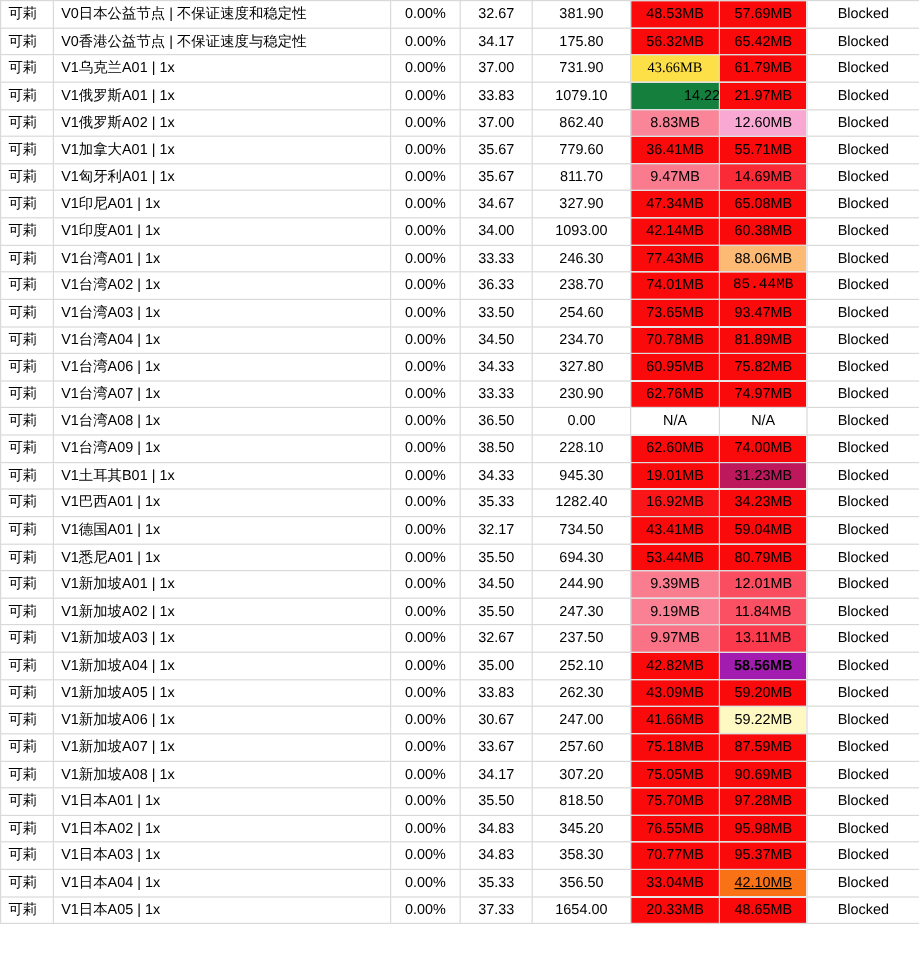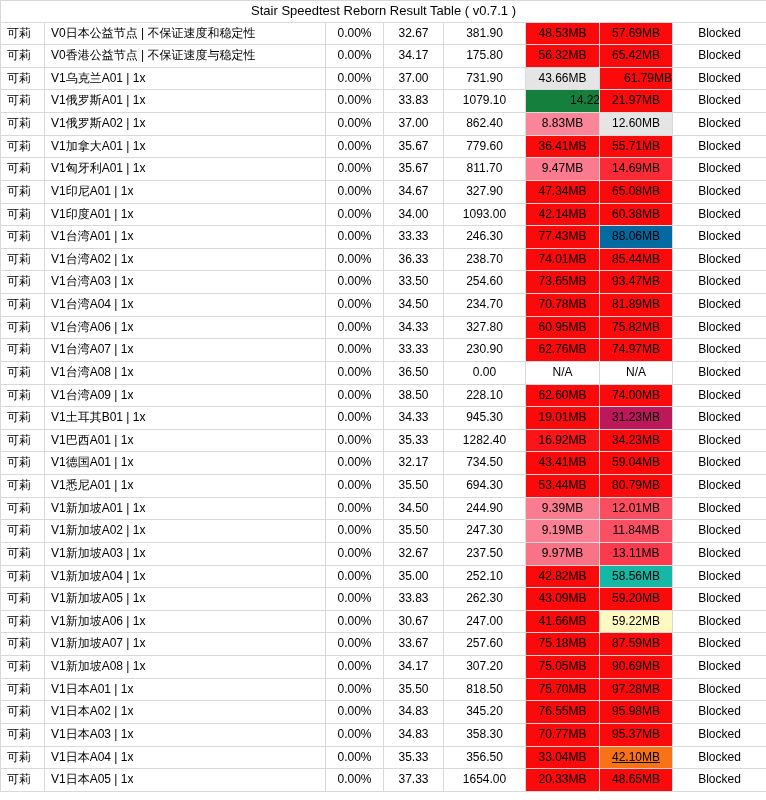--- a/index.html
+++ b/index.html
@@ -56,23 +56,20 @@
     <col class="c-group">
       <col class="c-remarks">
       <col class="c-loss">
       <col class="c-ping">
     <col class="c-gping">
       <col class="c-avg">
       <col class="c-max">
       <col class="c-nat">
   </colgroup>
   <thead>
-    <tr>
-      <th class="title-cell" colspan="8">Stair Speedtest Reborn Result Table ( v0.7.1 )</th>
-    </tr>
   </thead>
   <tbody id="table-body">
       <tr>
         <td class="cell-group">可莉</td>
         <td class="cell-remarks">V0日本公益节点 | 不保证速度和稳定性</td>
         <td class="cell-loss">0.00%</td>
         <td class="cell-ping">32.67</td>
         <td class="cell-google_ping">381.90</td>
         <td class="cell-avg_speed" style="background-color: rgb(250, 10, 10);">48.53MB</td>
         <td class="cell-max_speed" style="background-color: rgb(250, 10, 10);">57.69MB</td>
@@ -87,42 +84,42 @@
         <td class="cell-avg_speed" style="background-color: rgb(250, 10, 10);">56.32MB</td>
         <td class="cell-max_speed" style="background-color: rgb(250, 10, 10);">65.42MB</td>
         <td class="cell-udp_nat_type">Blocked</td>
       </tr>
       <tr>
         <td class="cell-group">可莉</td>
         <td class="cell-remarks">V1乌克兰A01 | 1x</td>
         <td class="cell-loss">0.00%</td>
         <td class="cell-ping">37.00</td>
         <td class="cell-google_ping">731.90</td>
-        <td class="cell-avg_speed" style="background-color: #e5e5e5;">43.66MB</td>
-        <td class="cell-max_speed" style="background-color: rgb(250, 10, 10); text-align: right;">61.79MB</td>
+        <td class="cell-avg_speed" style="background-color: #fde047; font-family: Liberation Serif, serif;">43.66MB</td>
+        <td class="cell-max_speed" style="background-color: rgb(250, 10, 10);">61.79MB</td>
         <td class="cell-udp_nat_type">Blocked</td>
       </tr>
       <tr>
         <td class="cell-group">可莉</td>
         <td class="cell-remarks">V1俄罗斯A01 | 1x</td>
         <td class="cell-loss">0.00%</td>
         <td class="cell-ping">33.83</td>
         <td class="cell-google_ping">1079.10</td>
         <td class="cell-avg_speed" style="background-color: #15803d; padding-left: 44px;">14.22MB</td>
         <td class="cell-max_speed" style="background-color: rgb(250, 10, 10);">21.97MB</td>
         <td class="cell-udp_nat_type">Blocked</td>
       </tr>
       <tr>
         <td class="cell-group">可莉</td>
         <td class="cell-remarks">V1俄罗斯A02 | 1x</td>
         <td class="cell-loss">0.00%</td>
         <td class="cell-ping">37.00</td>
         <td class="cell-google_ping">862.40</td>
         <td class="cell-avg_speed" style="background-color: rgb(250, 133, 152);">8.83MB</td>
-        <td class="cell-max_speed" style="background-color: #e5e5e5;">12.60MB</td>
+        <td class="cell-max_speed" style="background-color: #f9a8d4;">12.60MB</td>
         <td class="cell-udp_nat_type">Blocked</td>
       </tr>
       <tr>
         <td class="cell-group">可莉</td>
         <td class="cell-remarks">V1加拿大A01 | 1x</td>
         <td class="cell-loss">0.00%</td>
         <td class="cell-ping">35.67</td>
         <td class="cell-google_ping">779.60</td>
         <td class="cell-avg_speed" style="background-color: rgb(250, 10, 10);">36.41MB</td>
         <td class="cell-max_speed" style="background-color: rgb(250, 10, 10);">55.71MB</td>
@@ -158,31 +155,31 @@
         <td class="cell-max_speed" style="background-color: rgb(250, 10, 10);">60.38MB</td>
         <td class="cell-udp_nat_type">Blocked</td>
       </tr>
       <tr>
         <td class="cell-group">可莉</td>
         <td class="cell-remarks">V1台湾A01 | 1x</td>
         <td class="cell-loss">0.00%</td>
         <td class="cell-ping">33.33</td>
         <td class="cell-google_ping">246.30</td>
         <td class="cell-avg_speed" style="background-color: rgb(250, 10, 10);">77.43MB</td>
-        <td class="cell-max_speed" style="background-color: #0369a1;">88.06MB</td>
+        <td class="cell-max_speed" style="background-color: #fdba74;">88.06MB</td>
         <td class="cell-udp_nat_type">Blocked</td>
       </tr>
       <tr>
         <td class="cell-group">可莉</td>
         <td class="cell-remarks">V1台湾A02 | 1x</td>
         <td class="cell-loss">0.00%</td>
         <td class="cell-ping">36.33</td>
         <td class="cell-google_ping">238.70</td>
         <td class="cell-avg_speed" style="background-color: rgb(250, 10, 10);">74.01MB</td>
-        <td class="cell-max_speed" style="background-color: rgb(250, 10, 10);">85.44MB</td>
+        <td class="cell-max_speed" style="background-color: rgb(250, 10, 10); font-family: Liberation Mono, monospace;">85.44MB</td>
         <td class="cell-udp_nat_type">Blocked</td>
       </tr>
       <tr>
         <td class="cell-group">可莉</td>
         <td class="cell-remarks">V1台湾A03 | 1x</td>
         <td class="cell-loss">0.00%</td>
         <td class="cell-ping">33.50</td>
         <td class="cell-google_ping">254.60</td>
         <td class="cell-avg_speed" style="background-color: rgb(250, 10, 10);">73.65MB</td>
         <td class="cell-max_speed" style="background-color: rgb(250, 10, 10);">93.47MB</td>
@@ -308,21 +305,21 @@
         <td class="cell-max_speed" style="background-color: rgb(251, 58, 77);">13.11MB</td>
         <td class="cell-udp_nat_type">Blocked</td>
       </tr>
       <tr>
         <td class="cell-group">可莉</td>
         <td class="cell-remarks">V1新加坡A04 | 1x</td>
         <td class="cell-loss">0.00%</td>
         <td class="cell-ping">35.00</td>
         <td class="cell-google_ping">252.10</td>
         <td class="cell-avg_speed" style="background-color: rgb(250, 10, 10);">42.82MB</td>
-        <td class="cell-max_speed" style="background-color: #14b8a6;">58.56MB</td>
+        <td class="cell-max_speed" style="background-color: #a21caf; font-weight: bold;">58.56MB</td>
         <td class="cell-udp_nat_type">Blocked</td>
       </tr>
       <tr>
         <td class="cell-group">可莉</td>
         <td class="cell-remarks">V1新加坡A05 | 1x</td>
         <td class="cell-loss">0.00%</td>
         <td class="cell-ping">33.83</td>
         <td class="cell-google_ping">262.30</td>
         <td class="cell-avg_speed" style="background-color: rgb(250, 10, 10);">43.09MB</td>
         <td class="cell-max_speed" style="background-color: rgb(250, 10, 10);">59.20MB</td>

